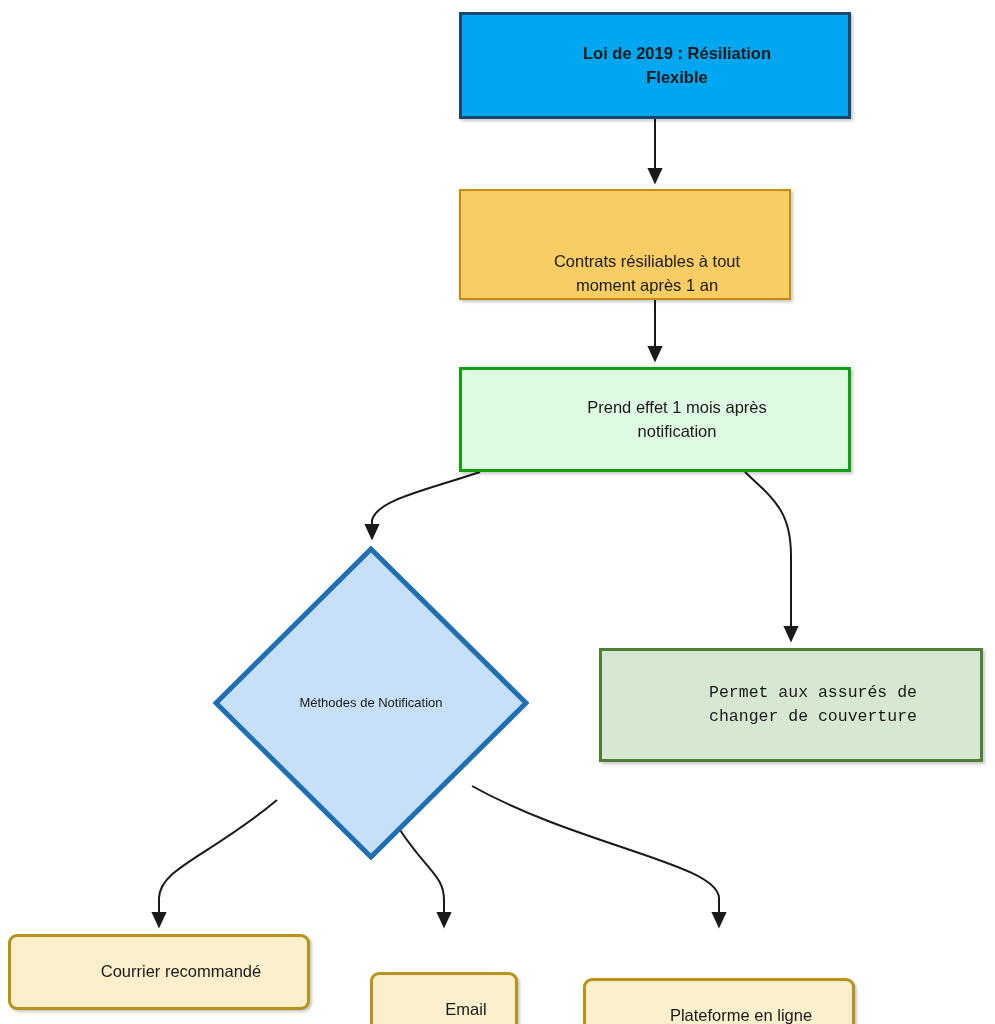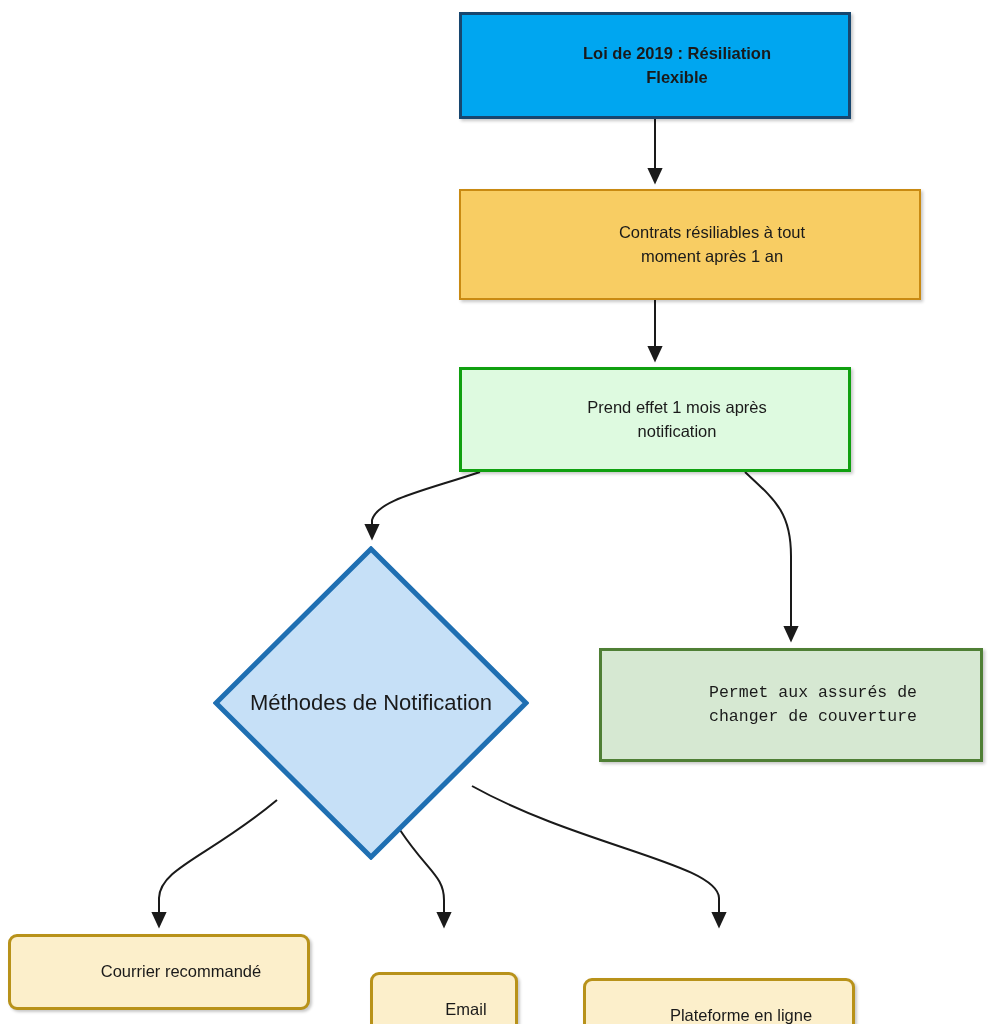--- a/index.html
+++ b/index.html
@@ -87,21 +87,21 @@
   .diamond .shape {
     position: absolute;
     left: 0;
     top: 0;
     width: 100%;
     height: 100%;
   }
   .diamond .label {
     position: relative;
     z-index: 1;
-    font-size: 22px;
+    font-size: 13px;
   }
 </style>
 </head>
 <body>
 
 <div id="canvas">
 
   <svg id="edges" viewBox="0 0 995 1024" width="995" height="1024" xmlns="http://www.w3.org/2000/svg">
     <defs>
       <marker id="arrowhead" markerWidth="9" markerHeight="9" refX="7.2" refY="4.5" orient="auto" markerUnits="strokeWidth">
@@ -117,21 +117,21 @@
         <path d="M 400 830 C 428 872 444 876 444 900 L 444 926" marker-end="url(#arrowhead)"></path>
         <path d="M 472 786 C 580 846 718 864 719 898 L 719 926" marker-end="url(#arrowhead)"></path>
       </g>
   </svg>
 
   <div class="node box box--process-blue" style="left: 459px; top: 12px; width: 392px; height: 107px;">
     <span class="label">Loi de 2019 : Résiliation
 Flexible</span>
   </div>
 
-  <div class="node box box--process-amber" style="left: 459px; top: 189px; width: 462px; height: 111px;">
+  <div class="node box box--process-amber" style="left: 459px; top: 189px; width: 332px; height: 111px; align-items: flex-end;">
     <span class="label">Contrats résiliables à tout
 moment après 1 an</span>
   </div>
 
   <div class="node box box--process-mint" style="left: 459px; top: 367px; width: 392px; height: 105px;">
     <span class="label">Prend effet 1 mois après
 notification</span>
   </div>
 
   <div class="node diamond" style="left: 213px; top: 546px; width: 316px; height: 314px;">

